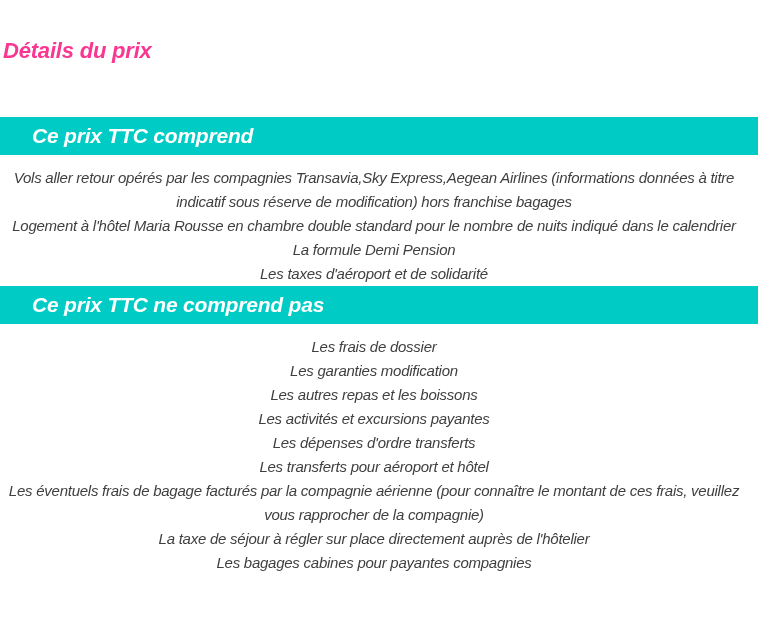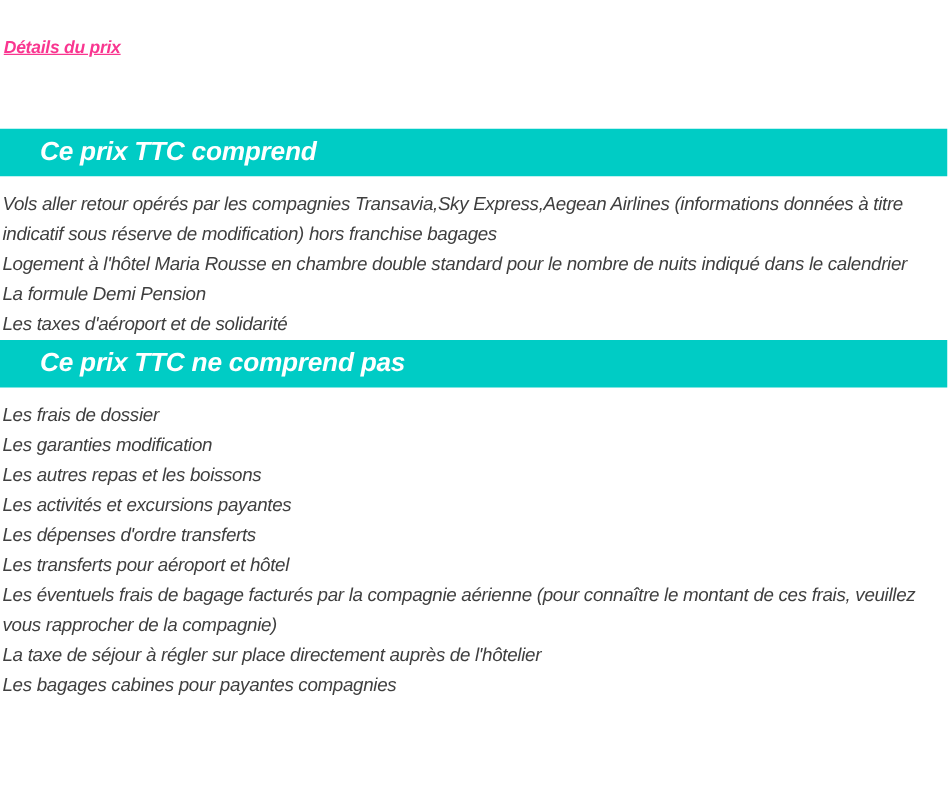--- a/index.html
+++ b/index.html
@@ -8,28 +8,27 @@
     background: #ffffff;
   }
   body {
     width: 758px;
     height: 635px;
     overflow: hidden;
     font-family: "Liberation Sans", sans-serif;
   }
   .page-title {
     margin: 0;
-    padding: 23px 0 0 3px;
-    font-size: 14px;
+    padding: 37px 0 0 3px;
+    font-size: 22px;
     line-height: 28px;
     font-style: italic;
     font-weight: 700;
     color: var(--accent_pink, #f93690);
     letter-spacing: -0.2px;
-    text-decoration: underline;
   }
   .banner {
     height: 38px;
     line-height: 38px;
     width: 758px;
     box-sizing: border-box;
     background: var(--banner_teal, #00ccc5);
     color: #ffffff;
     font-size: 21px;
     font-style: italic;
@@ -47,20 +46,21 @@
   .items {
     padding: 11px 12px 0 2px;
   }
   .price-item {
     font-size: 15px;
     line-height: 24px;
     font-style: italic;
     font-weight: 400;
     color: var(--body_text, #3f3f3f);
     letter-spacing: -0.25px;
+    text-align: center;
   }
 </style>
 </head>
 <body>
 
 <main>
 
   <h1 class="page-title">Détails du prix</h1>
 
   <section>

